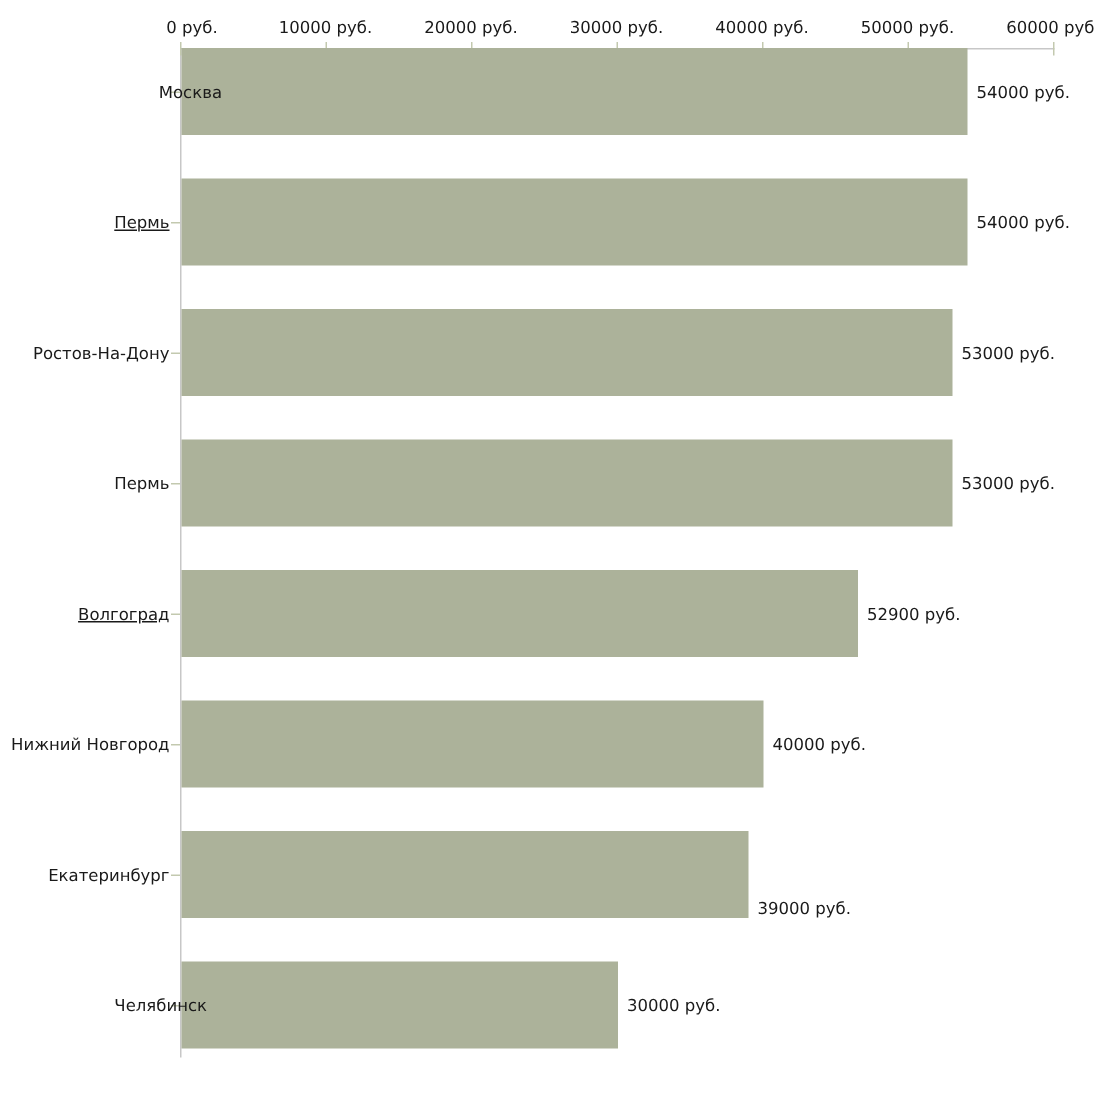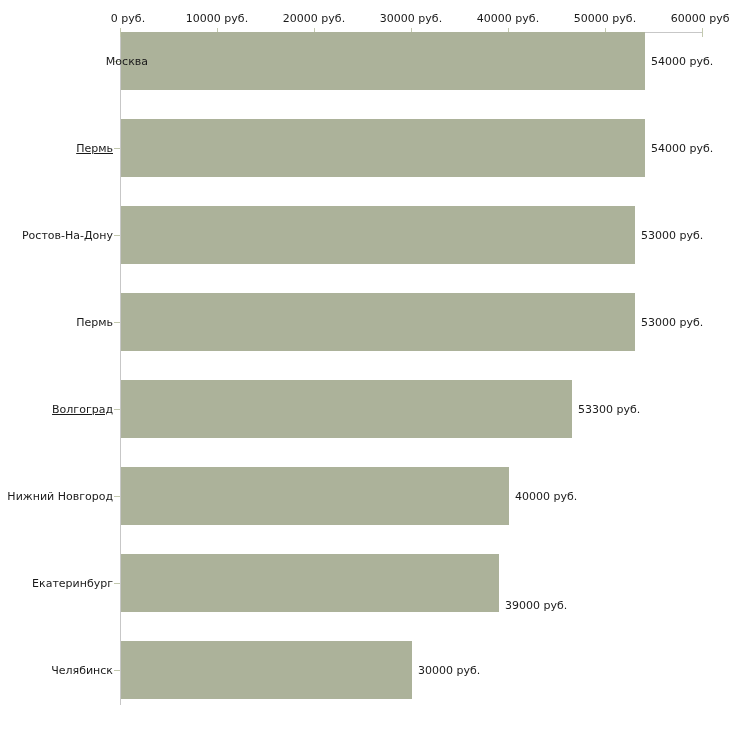--- a/index.html
+++ b/index.html
@@ -123,35 +123,35 @@
         <div>
           <div class="cat-label" style="top: 293px; height: 58px;">Пермь</div>
           <div class="cat-tick" style="top: 322px; background: rgb(195, 201, 175);"></div>
           <div class="bar" style="top: 293px; height: 58px; width: 514px; background: rgb(172, 178, 154);"></div>
           <div class="value-label" style="top: 293px; height: 58px; left: 641px;">53000 руб.</div>
         </div>
         <div>
           <div class="cat-label" style="top: 380px; height: 58px; text-decoration: underline;">Волгоград</div>
           <div class="cat-tick" style="top: 409px; background: rgb(195, 201, 175);"></div>
           <div class="bar" style="top: 380px; height: 58px; width: 451px; background: rgb(172, 178, 154);"></div>
-          <div class="value-label" style="top: 380px; height: 58px; left: 578px;">53300 руб.</div>
+          <div class="value-label" style="top: 380px; height: 58px; left: 578px;">52900 руб.</div>
         </div>
         <div>
           <div class="cat-label" style="top: 467px; height: 58px;">Нижний Новгород</div>
           <div class="cat-tick" style="top: 496px; background: rgb(195, 201, 175);"></div>
           <div class="bar" style="top: 467px; height: 58px; width: 388px; background: rgb(172, 178, 154);"></div>
           <div class="value-label" style="top: 467px; height: 58px; left: 515px;">40000 руб.</div>
         </div>
         <div>
           <div class="cat-label" style="top: 554px; height: 58px;">Екатеринбург</div>
           <div class="cat-tick" style="top: 583px; background: rgb(195, 201, 175);"></div>
           <div class="bar" style="top: 554px; height: 58px; width: 378px; background: rgb(172, 178, 154);"></div>
           <div class="value-label" style="top: 576px; height: 58px; left: 505px;">39000 руб.</div>
         </div>
         <div>
-          <div class="cat-label" style="top: 641px; height: 58px;">Челябинск</div>
+          <div class="cat-label" style="top: 641px; height: 58px; padding-left: 25px;">Челябинск</div>
           <div class="cat-tick" style="top: 670px; background: rgb(195, 201, 175);"></div>
           <div class="bar" style="top: 641px; height: 58px; width: 291px; background: rgb(172, 178, 154);"></div>
           <div class="value-label" style="top: 641px; height: 58px; left: 418px;">30000 руб.</div>
         </div>
       </div>
   </div>
 </div>
 
 </body></html>

